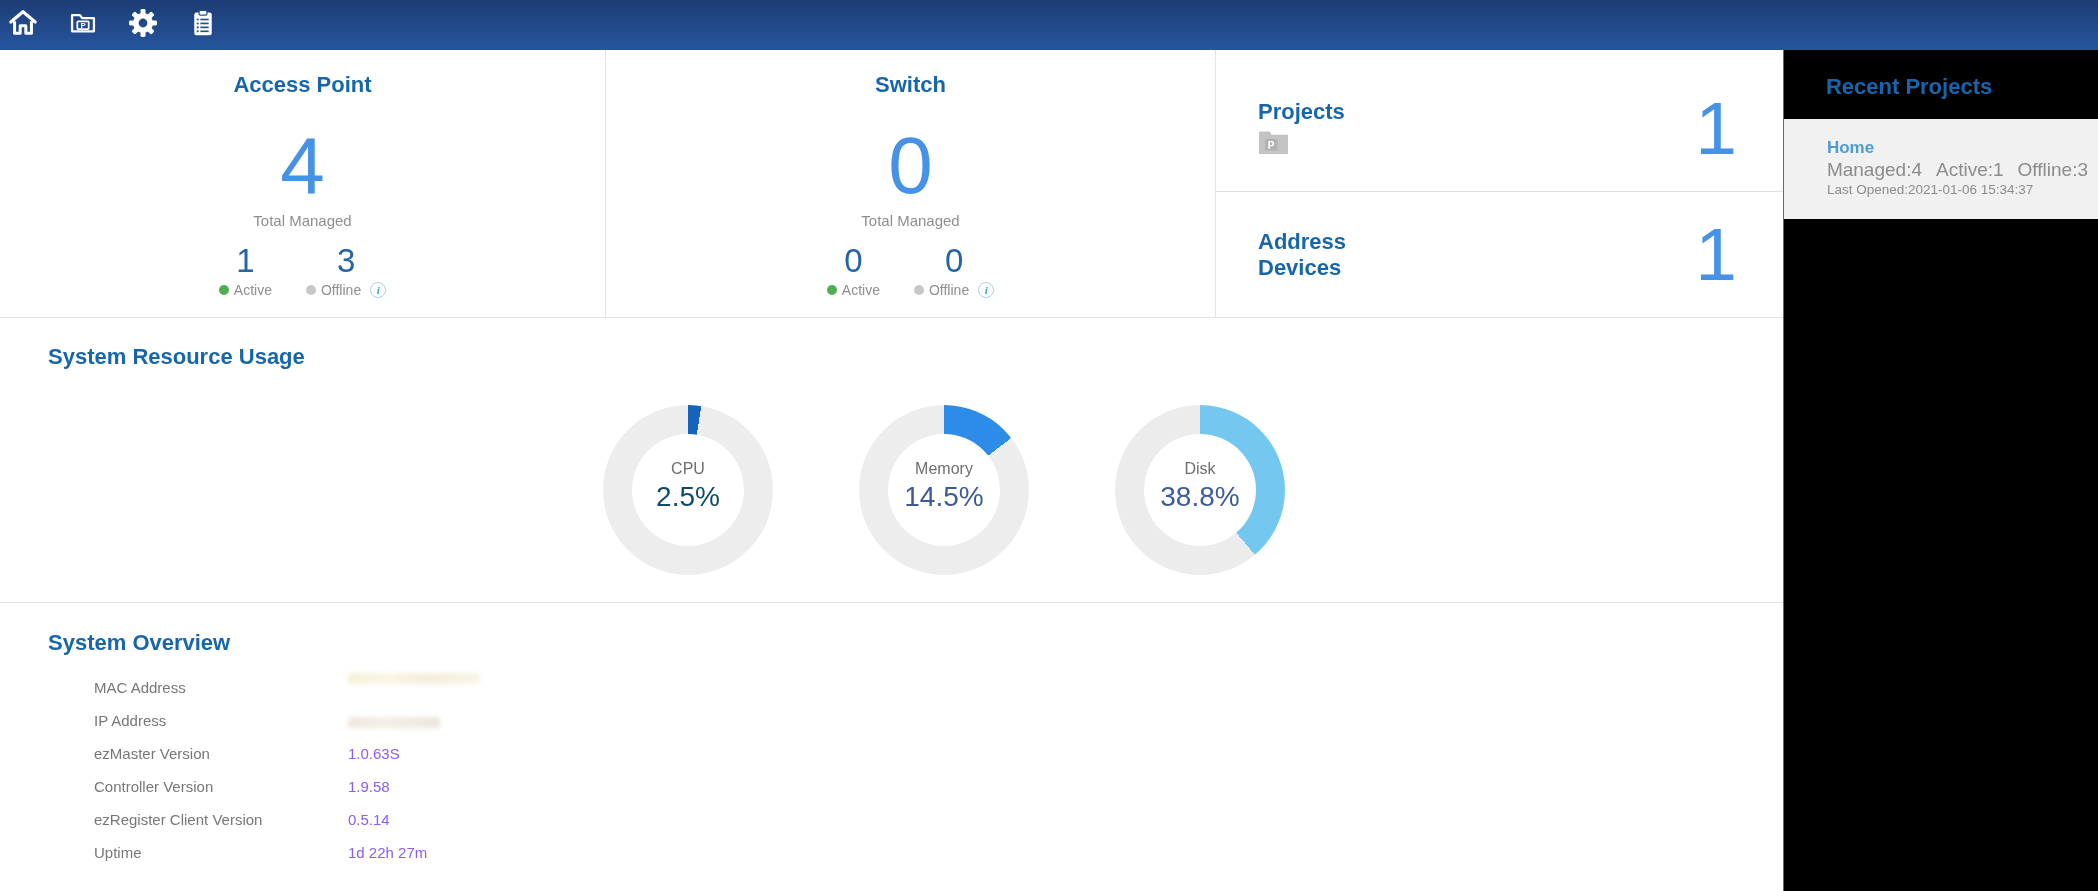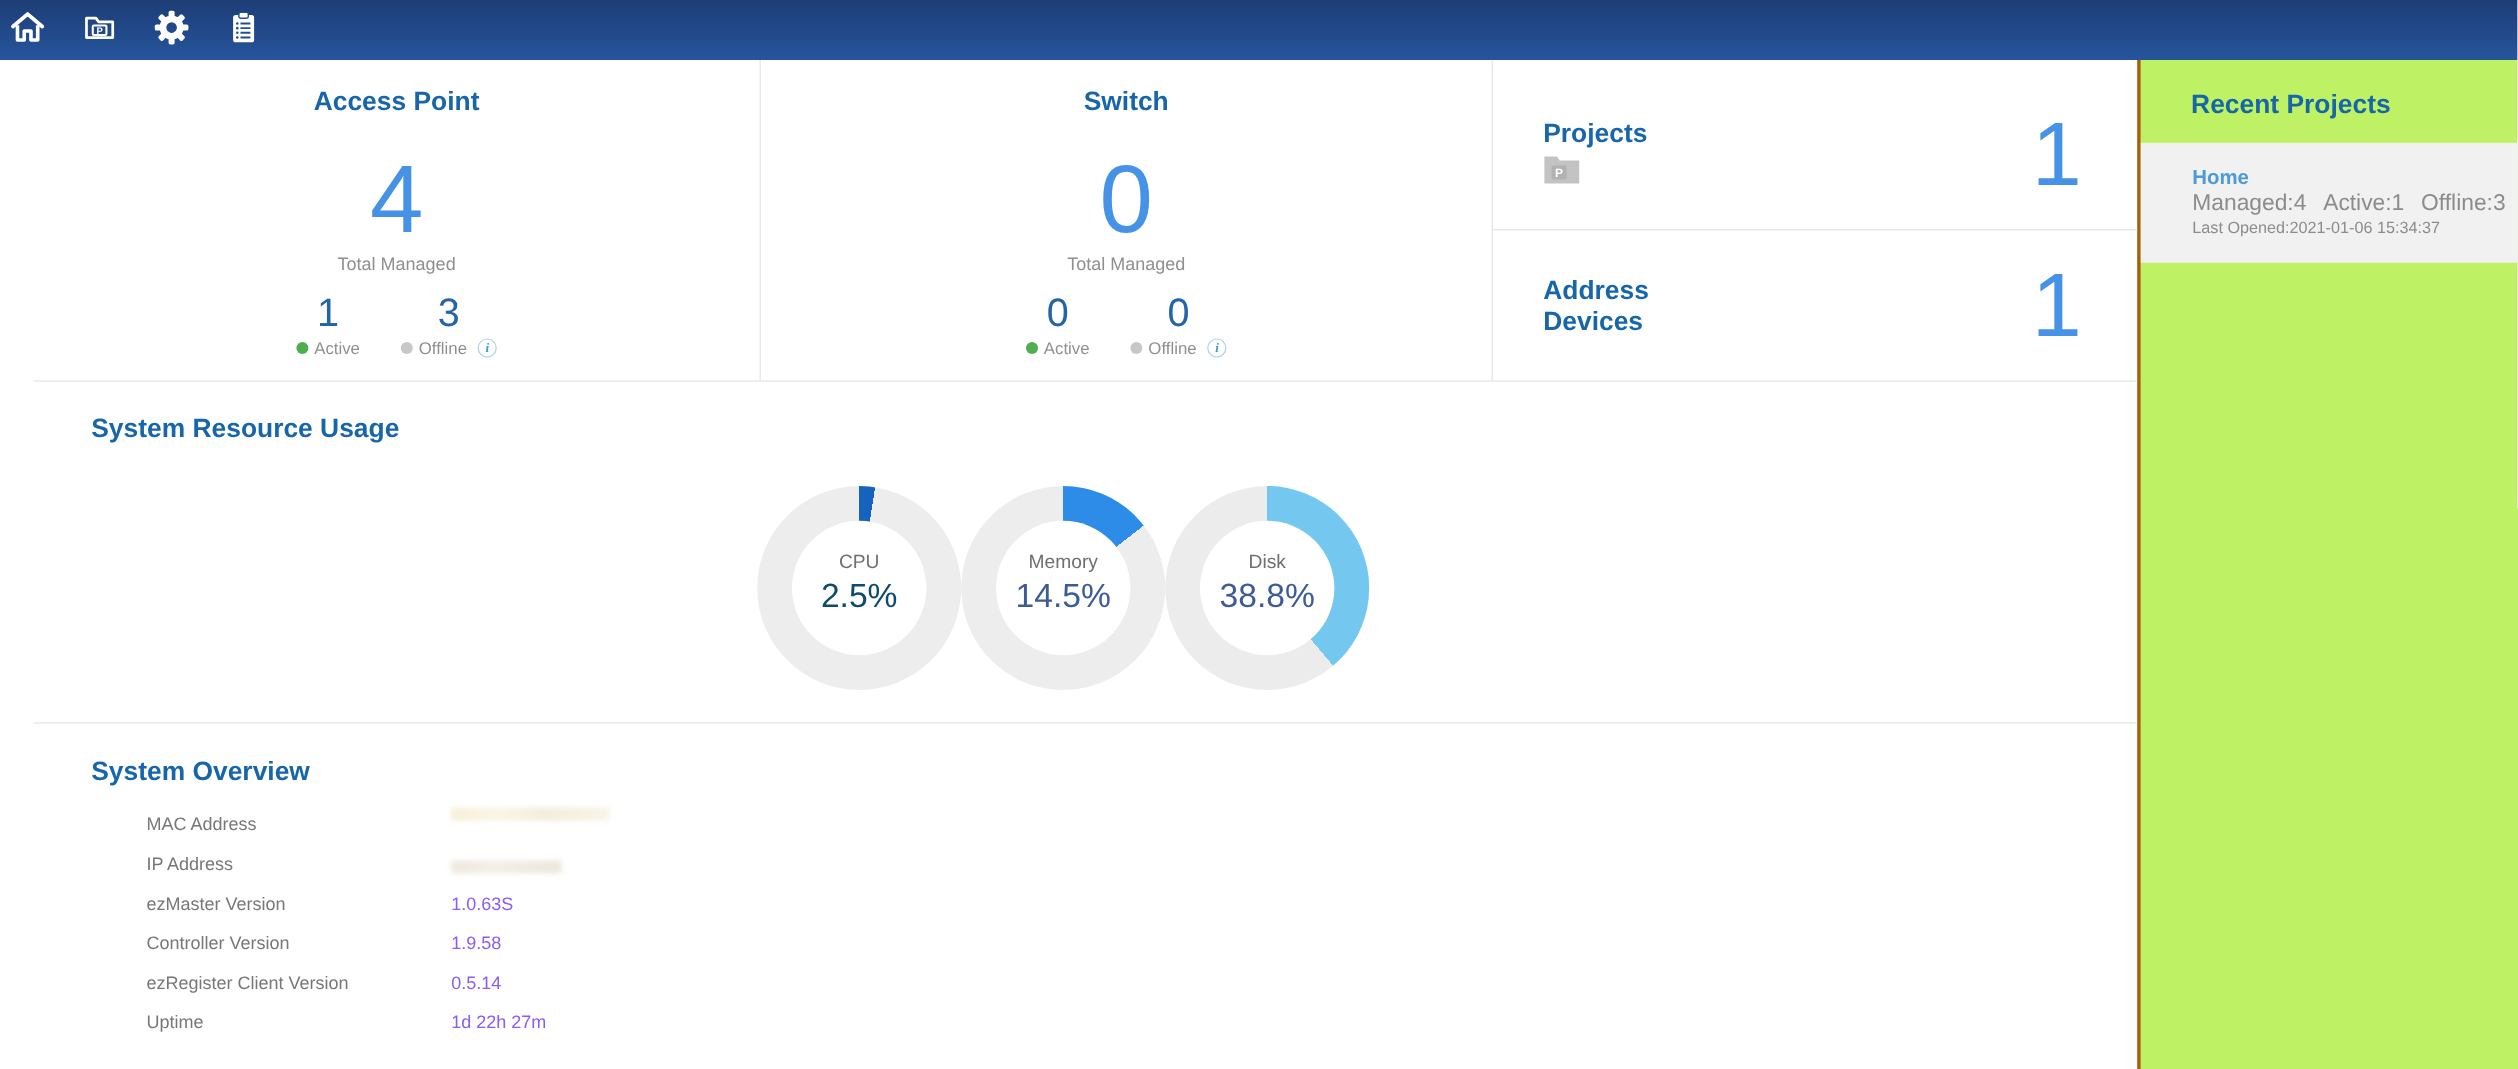--- a/index.html
+++ b/index.html
@@ -16,22 +16,22 @@
     background:linear-gradient(180deg,#1d3d76 0%, #26559c 100%);
     display:flex; align-items:center; padding-left:6px;
   }
   .nav-btn {
     width:34px; height:36px; margin-right:26px;
     display:flex; align-items:center; justify-content:center;
     cursor:pointer;
   }
   
   .layout { display:flex; height:841px; }
-  .main   { width:1830px; border-right:3px solid #a16207;padding-left:28px; }
-  .sidebar{ flex:1; padding-top:24px; background:#bef264; }
+  .main   { width:1830px; border-right:1px solid #a16207; }
+  .sidebar{ flex:1; padding-top:24px; background:#000000; }
 
   
   .top-row { display:flex; height:268px; border-bottom:1px solid #e3e3e3; }
   .device-card {
     width:606px; border-right:1px solid #e3e3e3;
     text-align:center; padding-top:22px; cursor:pointer;
   }
   .device-card.switch { width:610px; }
   .card-title {
     margin:0; font-size:22px; line-height:26px;
@@ -67,21 +67,21 @@
   .proj-title.wrap { width:110px; }
   .proj-number { font-size:75px; line-height:75px; color:#4592e6; }
   .folder-gray { margin-top:4px; }
 
   
   .sru {
     height:285px; border-bottom:1px solid #e3e3e3;
     padding:26px 0 0 48px;
   }
   .section-title { margin:0; font-size:22px; line-height:26px; color:#1766ab; font-weight:700; }
-  .donuts { display:flex; margin:35px 0 0 555px; }
+  .donuts { display:flex; gap:86px; margin:35px 0 0 555px; }
   .donut  { width:170px; height:170px; border-radius:50%; position:relative; background:#ededed; }
   .hole   {
     position:absolute; inset:29px; background:#fff; border-radius:50%;
     display:flex; flex-direction:column; align-items:center; justify-content:center;
   }
   .dlabel { font-size:16px; color:#6f6f6f; margin-top:-8px; }
   .dval   { font-size:28px; margin-top:3px; color:#3d5b97; }
 
   
   .overview { padding:27px 0 0 48px; }

